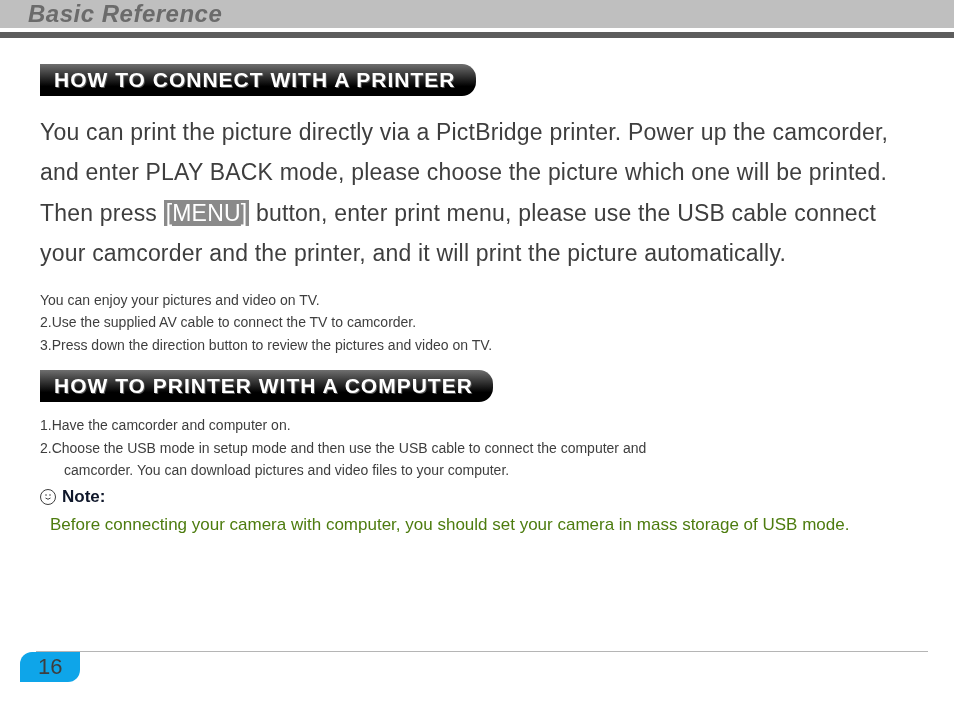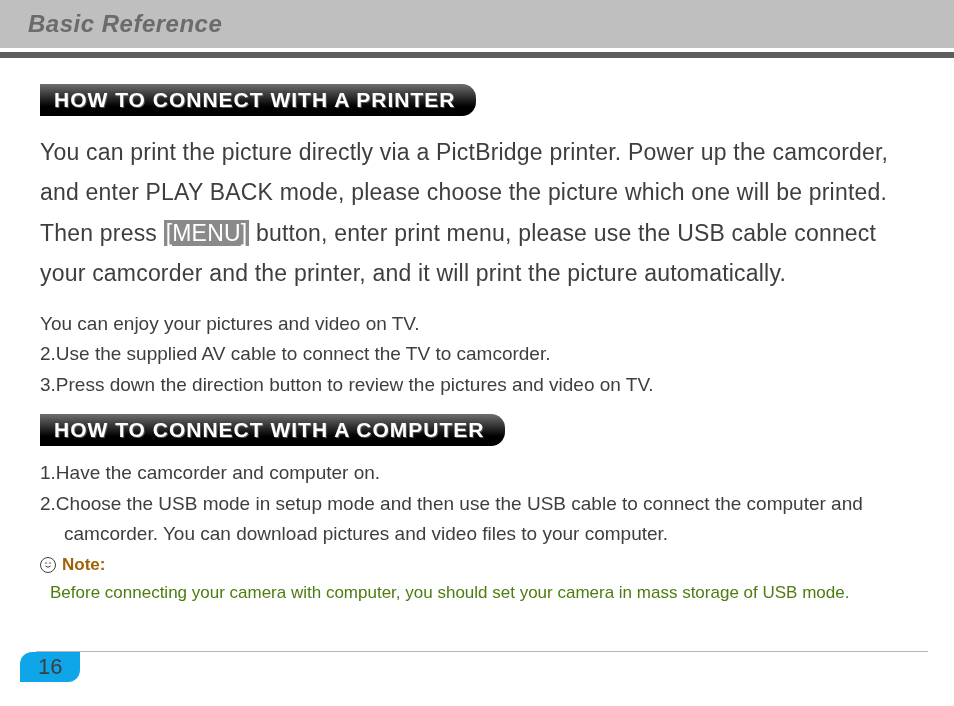--- a/index.html
+++ b/index.html
@@ -9,21 +9,21 @@
     font-family: Arial, Helvetica, sans-serif;
     background: #ffffff;
     color: #3e3e3e;
     width: 954px;
     height: 706px;
     overflow: hidden;
   }
 
   .header-band {
     background: #bfbfbf;
-    height: 48px;
+    height: 28px;
     display: flex;
     align-items: center;
     padding-left: 28px;
   }
   .header-title {
     font-size: 24px;
     font-style: italic;
     font-weight: bold;
     color: #6b6b6b;
     letter-spacing: 0.5px;
@@ -59,21 +59,21 @@
     letter-spacing: 0.2px;
   }
 
   .menu-chip {
     background: #8a8a8a;
     color: #ffffff;
     padding: 0 2px;
   }
 
   .list {
-    font-size: 19px;
+    font-size: 14px;
     line-height: 1.6;
     color: #3e3e3e;
     margin: 0 0 14px 0;
   }
   .list .li {
     margin: 0;
     padding-left: 0;
   }
   .list .li.indent-cont {
     padding-left: 24px;
@@ -92,21 +92,21 @@
     border-radius: 50%;
     display: flex;
     align-items: center;
     justify-content: center;
     font-size: 10px;
     line-height: 1;
   }
   .note-label {
     font-weight: bold;
     font-size: 17px;
-    color: #a16207;
+    color: #0f172a;
   }
   .note-text {
     font-size: 17px;
     line-height: 1.6;
     color: #4d7c0f;
     margin: 4px 0 0 10px;
   }
 
   .page-num-capsule {
     position: absolute;
@@ -144,21 +144,21 @@
   </p>
 
   
   <div class="list">
     <p class="li">You can enjoy your pictures and video on TV.</p>
     <p class="li">2.Use the supplied AV cable to connect the TV to camcorder.</p>
     <p class="li">3.Press down the direction button to review the pictures and video on TV.</p>
   </div>
 
   
-  <div class="section-heading">HOW TO CONNECT WITH A COMPUTER</div>
+  <div class="section-heading">HOW TO PRINTER WITH A COMPUTER</div>
   <div class="list" style="margin-bottom:4px;">
     <p class="li">1.Have the camcorder and computer on.</p>
     <p class="li">2.Choose the USB mode in setup mode and then use the USB cable to connect the computer and</p>
     <p class="li indent-cont">camcorder. You can download pictures and video files to your computer.</p>
   </div>
 
   <div class="note-row">
     <span class="note-icon">
       <svg width="12" height="12" viewBox="0 0 12 12">
         <circle cx="4" cy="4" r="0.8" fill="#3e3e3e"></circle>

